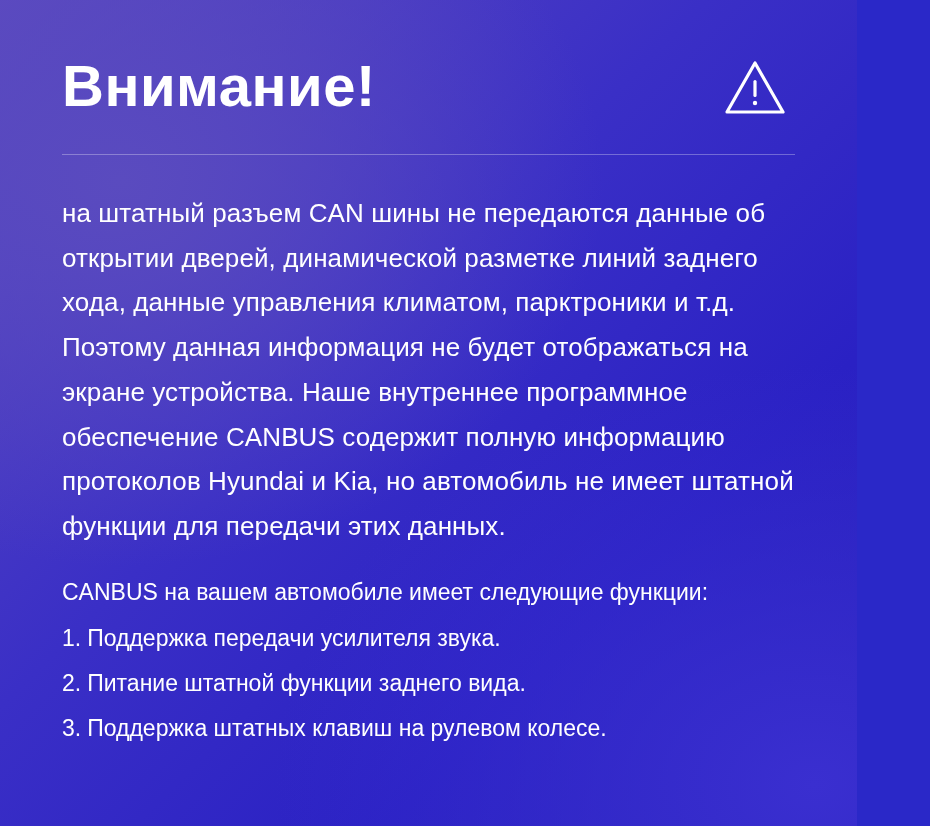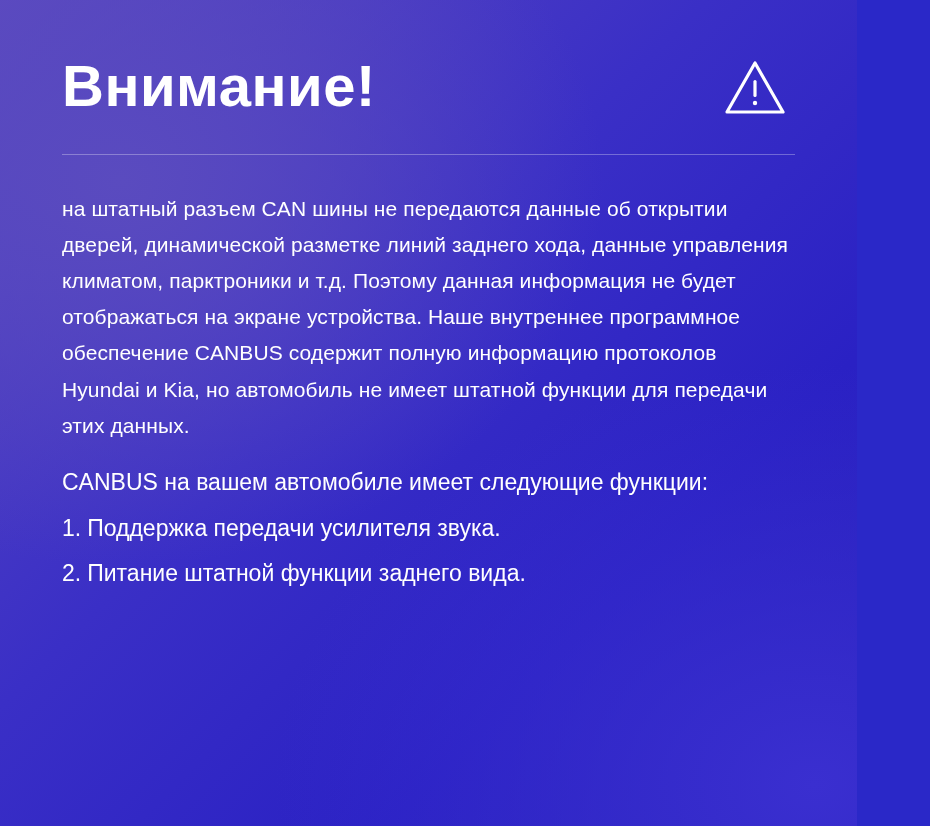--- a/index.html
+++ b/index.html
@@ -53,21 +53,21 @@
 
   .divider {
     margin-top: 34px;
     height: 1px;
     width: 100%;
     background: rgba(255,255,255,0.30);
   }
 
   .body-text {
     margin-top: 36px;
-    font-size: 21px;
+    font-size: 26px;
     line-height: 1.72;
     letter-spacing: 0.1px;
     color: #ffffff;
     font-weight: 500;
   }
 
   .features {
     margin-top: 18px;
   }
   .features-head {
@@ -114,16 +114,19 @@
 
   <div class="features">
     <div class="features-head">CANBUS на вашем автомобиле имеет следующие функции:</div>
     <ul class="features-list">
       <li>
         <span class="num">1.</span><span>Поддержка передачи усилителя звука.</span>
       </li>
       <li>
         <span class="num">2.</span><span>Питание штатной функции заднего вида.</span>
       </li>
+      <li>
+        <span class="num">3.</span><span>Поддержка штатных клавиш на рулевом колесе.</span>
+      </li>
     </ul>
   </div>
 
 </div>
 
 </body></html>

